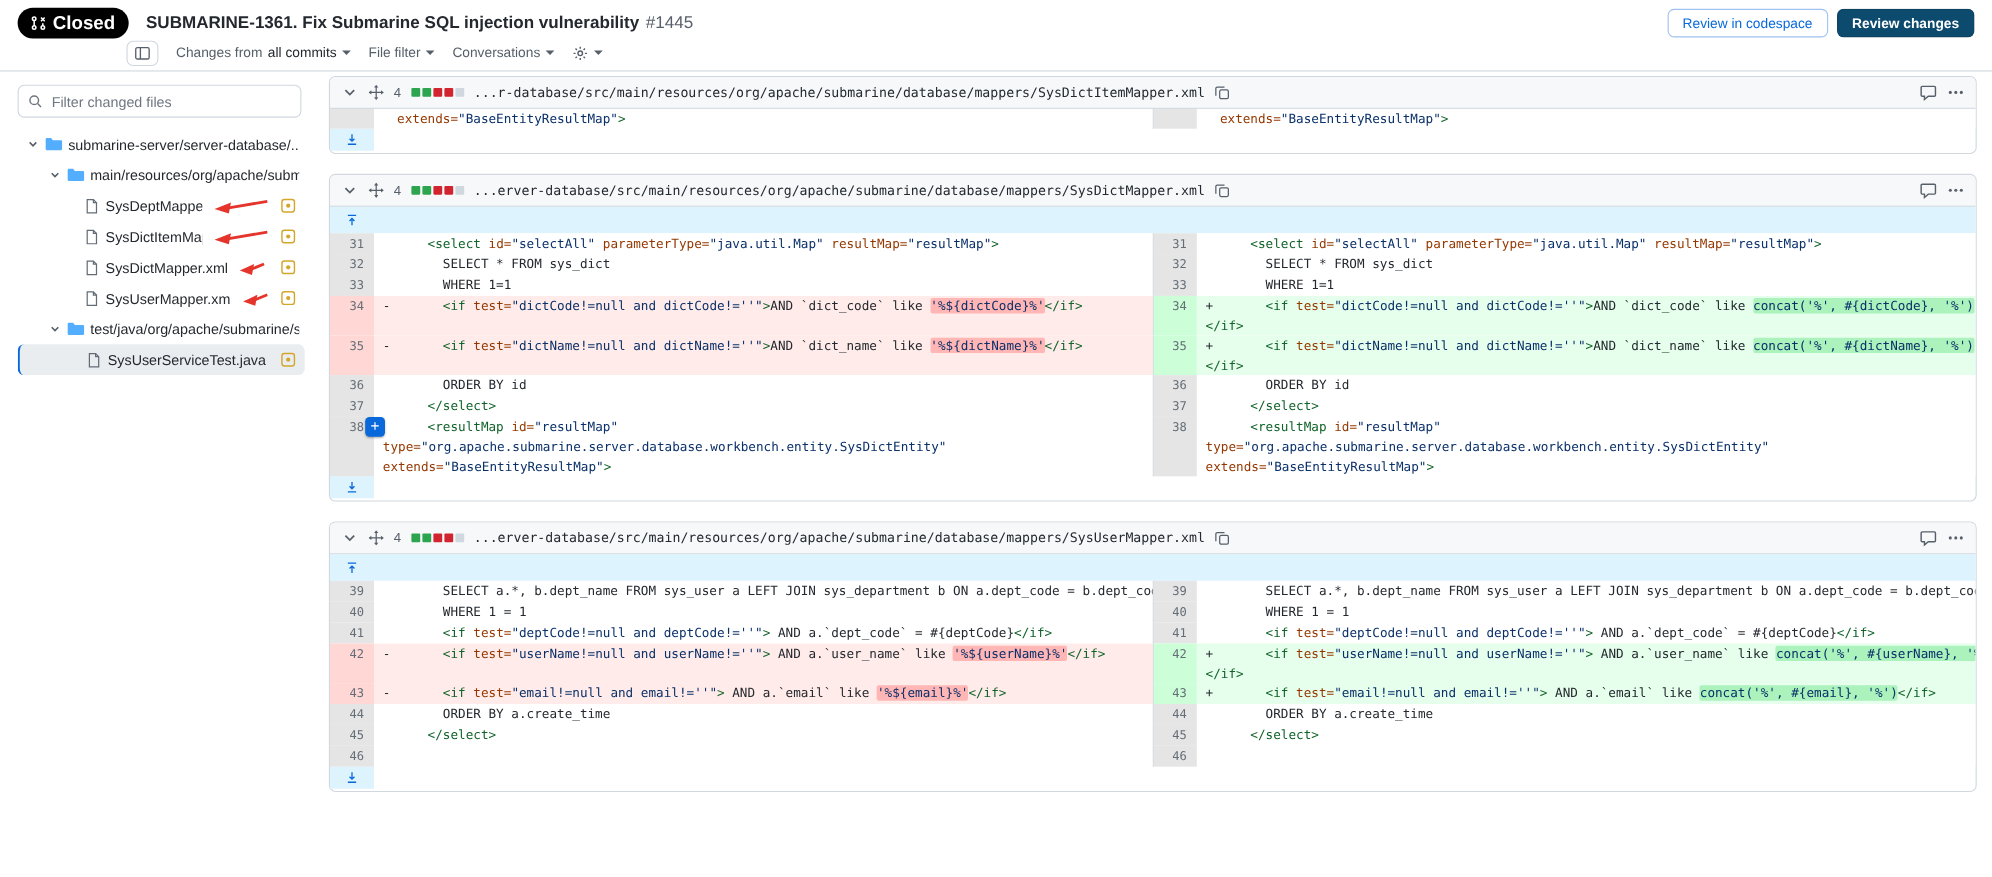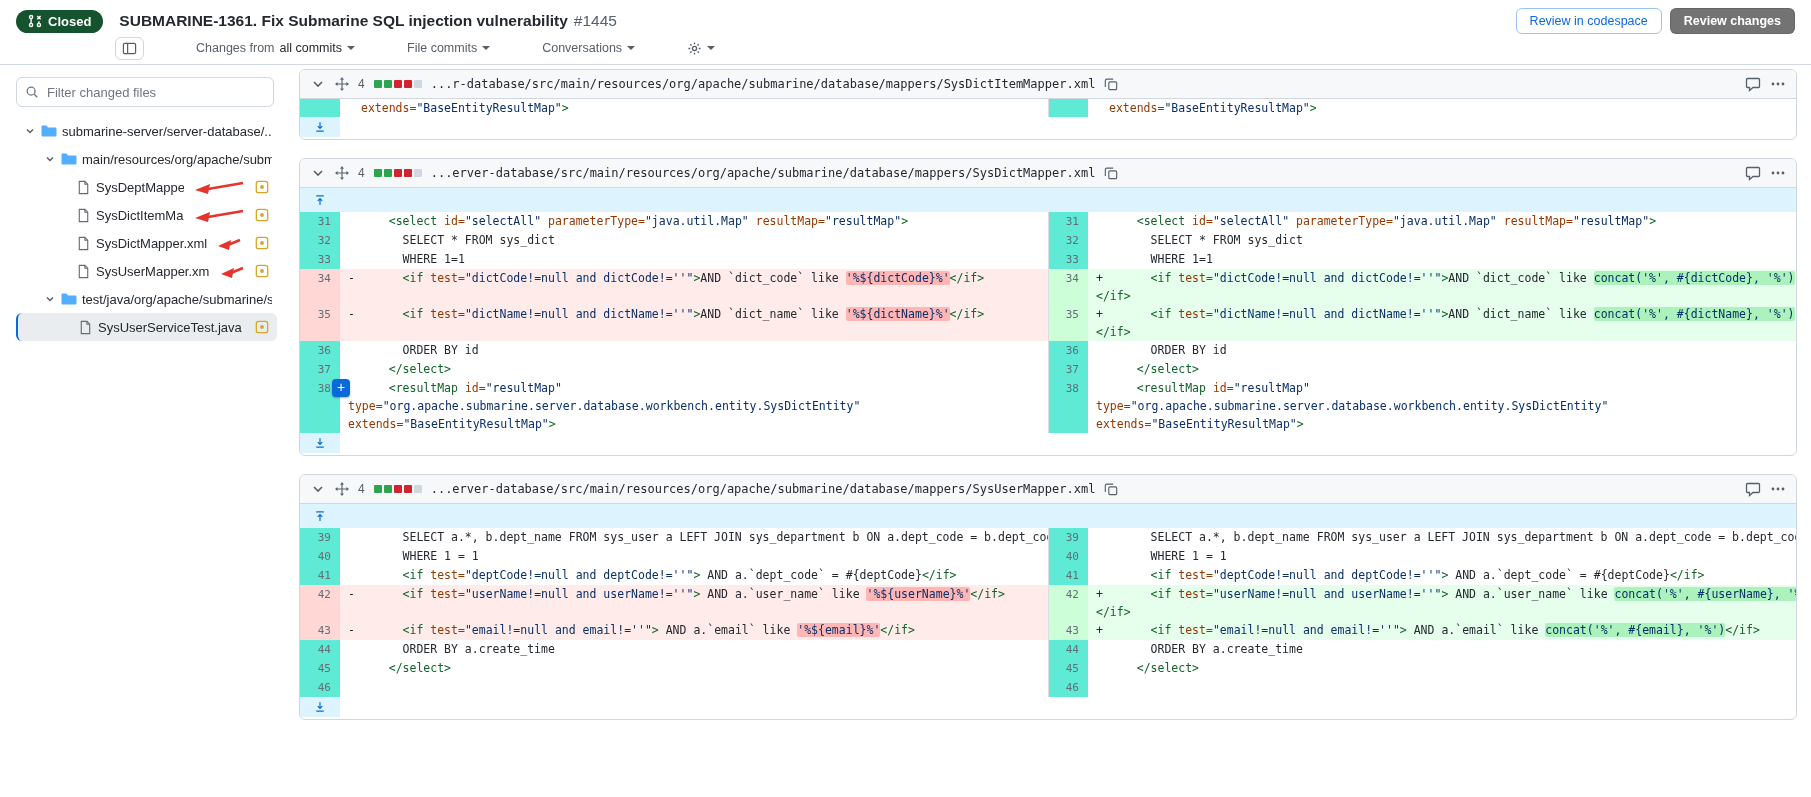--- a/index.html
+++ b/index.html
@@ -4,31 +4,31 @@
 <style>
   * { box-sizing: border-box; }
   html,body { margin:0; padding:0; }
   body {
     width:1811px; height:797px; overflow:hidden; background:#fff;
     font-family:"Liberation Sans","DejaVu Sans",sans-serif; color:#24292f;
   }
   
   .top { border-bottom:1px solid #d0d7de; background:#fff; }
   .row1 { display:flex; align-items:center; padding:8px 16px 2px 16px; height:36px; }
-  .state-badge { display:inline-flex; align-items:center; gap:6px; background:#14532d; color:#fff;
-    border-radius:2em; padding:4px 12px; font-size:13px; font-weight:600; }
+  .state-badge { display:inline-flex; align-items:center; gap:6px; background:#000000; color:#fff;
+    border-radius:2em; padding:4px 12px; font-size:17px; font-weight:600; }
   .pr-title { font-size:15.5px; font-weight:600; margin-left:16px; }
   .pr-number { font-size:15.5px; font-weight:400; color:#57606a; margin-left:6px; }
   .spacer { flex:1; }
   .btn { border-radius:6px; font-size:12.5px; padding:5px 13px; cursor:pointer; white-space:nowrap; }
   .btn-codespace { color:#0969da; background:#fff; border:1px solid #9ec2f0; margin-right:8px; }
-  .btn-review { color:#fff; background:#737373; border:1px solid rgba(27,31,36,0.15); font-weight:600; }
+  .btn-review { color:#fff; background:#0c4a6e; border:1px solid rgba(27,31,36,0.15); font-weight:600; }
   .row2 { display:flex; align-items:center; gap:16px; padding:2px 16px 6px 115px; height:28px;
     font-size:12.5px; color:#57606a; }
-  .tool-btn { display:inline-flex; align-items:center; gap:5px; cursor:pointer;margin-left:36px; }
+  .tool-btn { display:inline-flex; align-items:center; gap:5px; cursor:pointer; }
   .tool-strong { color:#24292f; }
   .caret { width:0; height:0; border-left:4px solid transparent; border-right:4px solid transparent;
     border-top:4px solid #57606a; display:inline-block; }
   .sidebar-toggle { display:inline-flex; align-items:center; border:1px solid #d0d7de; border-radius:6px;
     padding:3px 6px; background:#fff; cursor:pointer; }
   
   .content { display:flex; height:739px; }
   .sidebar { width:291px; min-width:291px; padding:12px 0 0 16px; }
   .filter-box { display:flex; align-items:center; gap:6px; width:258px; height:30px;
     border:1px solid #d0d7de; border-radius:6px; padding:0 8px; background:#fff; }
@@ -54,21 +54,21 @@
   .file-path { font-family:"DejaVu Sans Mono","Liberation Mono",monospace; font-size:12px; color:#24292f; cursor:pointer; }
   .icon-btn { display:inline-flex; cursor:pointer; }
   .diff { font-family:"DejaVu Sans Mono","Liberation Mono",monospace; font-size:11.5px; line-height:18px; }
   .hunk { display:grid; grid-template-columns:40px 1fr; background:#ddf4ff; height:24px; align-items:center; }
   .hunk-chip { display:flex; justify-content:center; cursor:pointer; }
   .hunk-text { padding-left:10px; color:#57606a; font-size:11.5px; white-space:pre; }
   .diff-row { display:grid; grid-template-columns:40px 1fr 40px 1fr; }
   .gut { text-align:right; padding-right:9px; padding-top:1px; color:#656d76; font-size:11px;
     position:relative; user-select:none; cursor:pointer; }
   .gut.rs { border-left:1px solid #d8dee4; }
-  .g-c { background:#5eead4; } .g-d { background:#ffd7d5; } .g-a { background:#ccffd8; }
+  .g-c { background:#e5e5e5; } .g-d { background:#ffd7d5; } .g-a { background:#ccffd8; }
   .codecell { padding-left:8px; white-space:pre; overflow:hidden; }
   .c-c { background:#fff; } .c-d { background:#ffebe9; } .c-a { background:#e6ffec; }
   .cline { min-height:18px; }
   .marker { display:inline-block; width:13px; color:#24292f; }
   .seg-p { color:#24292f; } .seg-t { color:#116329; } .seg-a { color:#953800; } .seg-s { color:#0a3069; }
   .hl-d { background:rgba(255,129,130,0.5); border-radius:2px; }
   .hl-a { background:#abf2bc; border-radius:2px; }
   .plus-btn { position:absolute; right:-10px; top:0; width:18px; height:18px; background:#0969da; color:#fff;
     border-radius:4px; font-size:14px; line-height:17px; text-align:center; z-index:2; cursor:pointer;
     box-shadow:0 1px 2px rgba(0,0,0,0.3); font-family:"Liberation Sans",sans-serif; }
@@ -108,21 +108,21 @@
             <path d="M6 2.5v11"></path>
         </svg>
       </span>
     </span>
     <span class="tool-btn">
       <span>Changes from</span>
       <span class="tool-strong">all commits</span>
       <span class="caret"></span>
     </span>
     <span class="tool-btn">
-      <span>File commits</span>
+      <span>File filter</span>
       <span class="caret"></span>
     </span>
     <span class="tool-btn">
       <span>Conversations</span>
       <span class="caret"></span>
     </span>
     <span class="tool-btn">
       <span class="icon">
         <svg width="15" height="15" viewBox="0 0 16 16" fill="none" stroke="#57606a" stroke-width="1.4">
           <circle cx="8" cy="8" r="2.2"></circle>

